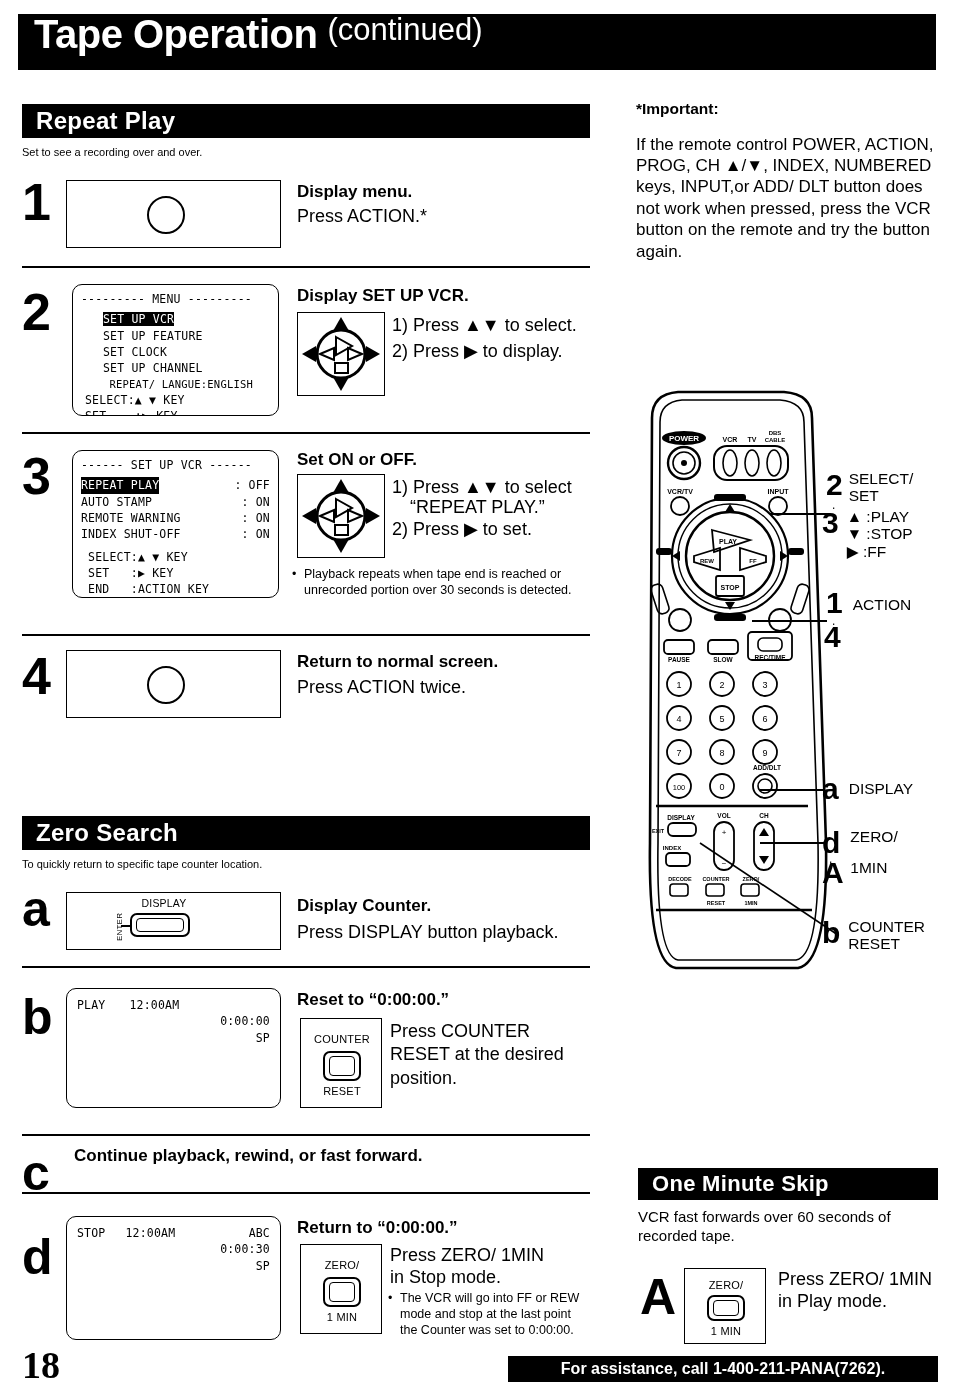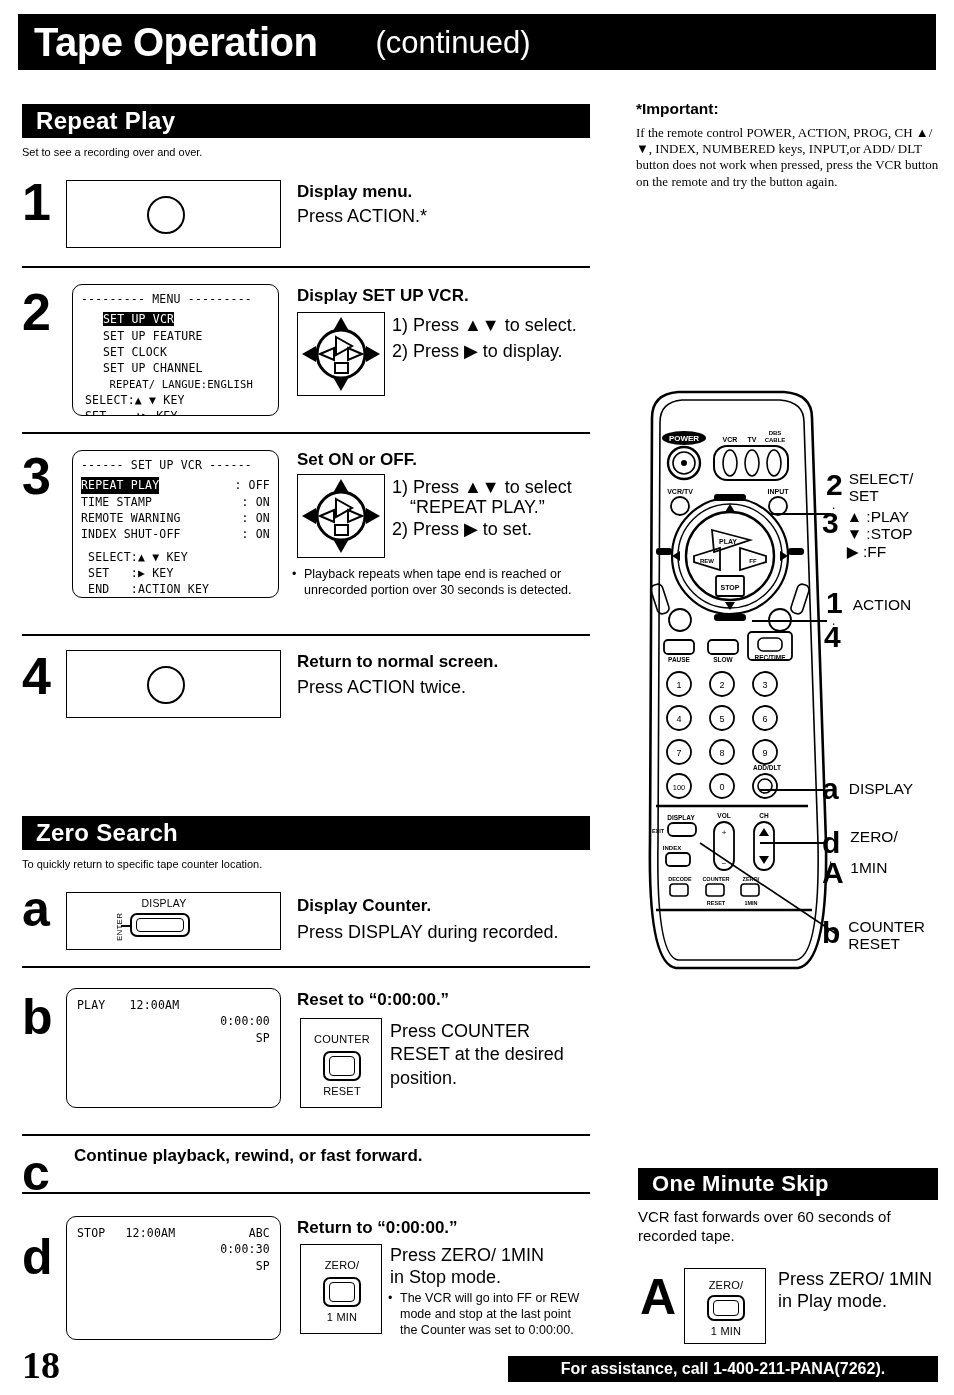--- a/index.html
+++ b/index.html
@@ -9,21 +9,21 @@
     font-family: "Liberation Sans", sans-serif;
     color: #000000;
     overflow: hidden;
   }
   .page { position: relative; width: 954px; height: 1395px; }
 
   
   .title-banner {
     position: absolute; left: 18px; top: 14px; width: 918px; height: 56px;
     background: #000000; color: #ffffff;
-    display: flex; align-items: center; padding-left: 16px; gap: 48px;
+    display: flex; padding-left: 16px;
   }
   .title-main { font-size: 40px; font-weight: bold; letter-spacing: -0.5px; line-height: 1; }
   .title-cont { font-size: 31px; font-weight: normal; margin-left: 10px; line-height: 1; }
 
   
   .sec-header {
     position: absolute; background: #000000; color: #ffffff;
     display: flex; align-items: center; padding-left: 14px;
     font-size: 24px; font-weight: bold; letter-spacing: 0.3px;
   }
@@ -122,21 +122,21 @@
 
 <div class="page">
 
   <div class="title-banner">
     <span class="title-main">Tape Operation</span>
     <span class="title-cont">(continued)</span>
   </div>
 
   <div style="position:absolute;left:636px;top:100px;width:305px;">
     <div style="font-size:15.5px;font-weight:bold;line-height:1.2;">*Important:</div>
-    <div style="font-size:13px;line-height:1.26;margin-top:6px;font-family:Liberation Serif, serif;">If the remote control POWER, ACTION, PROG, CH ▲/▼, INDEX, NUMBERED keys, INPUT,or ADD/ DLT button does not work when pressed, press the VCR button on the remote and try the button again.</div>
+    <div style="font-size:17px;line-height:1.26;margin-top:15px;">If the remote control POWER, ACTION, PROG, CH ▲/▼, INDEX, NUMBERED keys, INPUT,or ADD/ DLT button does not work when pressed, press the VCR button on the remote and try the button again.</div>
   </div>
 
   <div class="sec-header" id="repeat-play-header">
     <span>Repeat Play</span>
   </div>
   <div class="sec-sub" id="repeat-play-sub">Set to see a recording over and over.</div>
 
   <div class="step-num digit" style="left:22px;top:176px;">1</div>
   <div class="art-box" style="left:66px;top:180px;width:215px;height:68px;">
     <div class="btn-circle" style="left:80px;top:15px;width:38px;height:38px;"></div>
@@ -178,21 +178,21 @@
   <div class="step-body" style="left:392px;top:314px;">1) Press ▲▼ to select.</div>
   <div class="step-body" style="left:392px;top:340px;">2) Press ▶ to display.</div>
 
   <div class="hr" style="left:22px;top:432px;width:568px;"></div>
 
   <div class="step-num digit" style="left:22px;top:450px;">3</div>
   <div class="osd" style="left:72px;top:450px;width:207px;height:148px;">
     <div class="ln">------ SET UP VCR ------</div>
     <div style="height:4px;"></div>
     <div class="ln" style="display:flex;"><span class="inv">REPEAT PLAY</span><span style="margin-left:auto;">: OFF</span></div>
-    <div class="ln" style="display:flex;"><span>TIME STAMP</span><span style="margin-left:auto;">: ON</span></div>
+    <div class="ln" style="display:flex;"><span>AUTO STAMP</span><span style="margin-left:auto;">: ON</span></div>
     <div class="ln" style="display:flex;"><span>REMOTE WARNING</span><span style="margin-left:auto;">: ON</span></div>
     <div class="ln" style="display:flex;"><span>INDEX SHUT-OFF</span><span style="margin-left:auto;">: ON</span></div>
     <div style="height:6px;"></div>
     <div class="ln"> SELECT:▲ ▼ KEY</div>
     <div class="ln"> SET   :▶ KEY</div>
     <div class="ln"> END   :ACTION KEY</div>
   </div>
 
   <div class="step-title" style="left:297px;top:450px;">Set ON or OFF.</div>
 
@@ -236,21 +236,21 @@
   <div class="step-num letter" style="left:22px;top:884px;">a</div>
   <div class="art-box" style="left:66px;top:892px;width:215px;height:58px;">
     <div class="btn-label" style="left:62px;top:4px;width:70px;">DISPLAY</div>
     <div class="btn-label vert" style="left:48px;top:48px;">ENTER</div>
     <div style="position:absolute;left:54px;top:32px;width:9px;height:2px;background:#000;"></div>
     <div class="btn-rrect" style="left:63px;top:20px;width:60px;height:24px;">
       <div style="position:absolute;left:4px;top:3px;right:4px;bottom:3px;border:1.4px solid #000;border-radius:4px;"></div>
     </div>
   </div>
   <div class="step-title" style="left:297px;top:896px;">Display Counter.</div>
-  <div class="step-body" style="left:297px;top:921px;">Press DISPLAY during recorded.</div>
+  <div class="step-body" style="left:297px;top:921px;">Press DISPLAY button playback.</div>
 
   <div class="hr" style="left:22px;top:966px;width:568px;"></div>
 
   <div class="step-num letter" style="left:22px;top:992px;">b</div>
   <div class="osd" style="left:66px;top:988px;width:215px;height:120px;padding:8px 10px;">
     <div style="display:flex;">
       <span>PLAY</span>
       <span style="margin-left:24px;">12:00AM</span>
     </div>
     <div style="text-align:right;">0:00:00</div>

